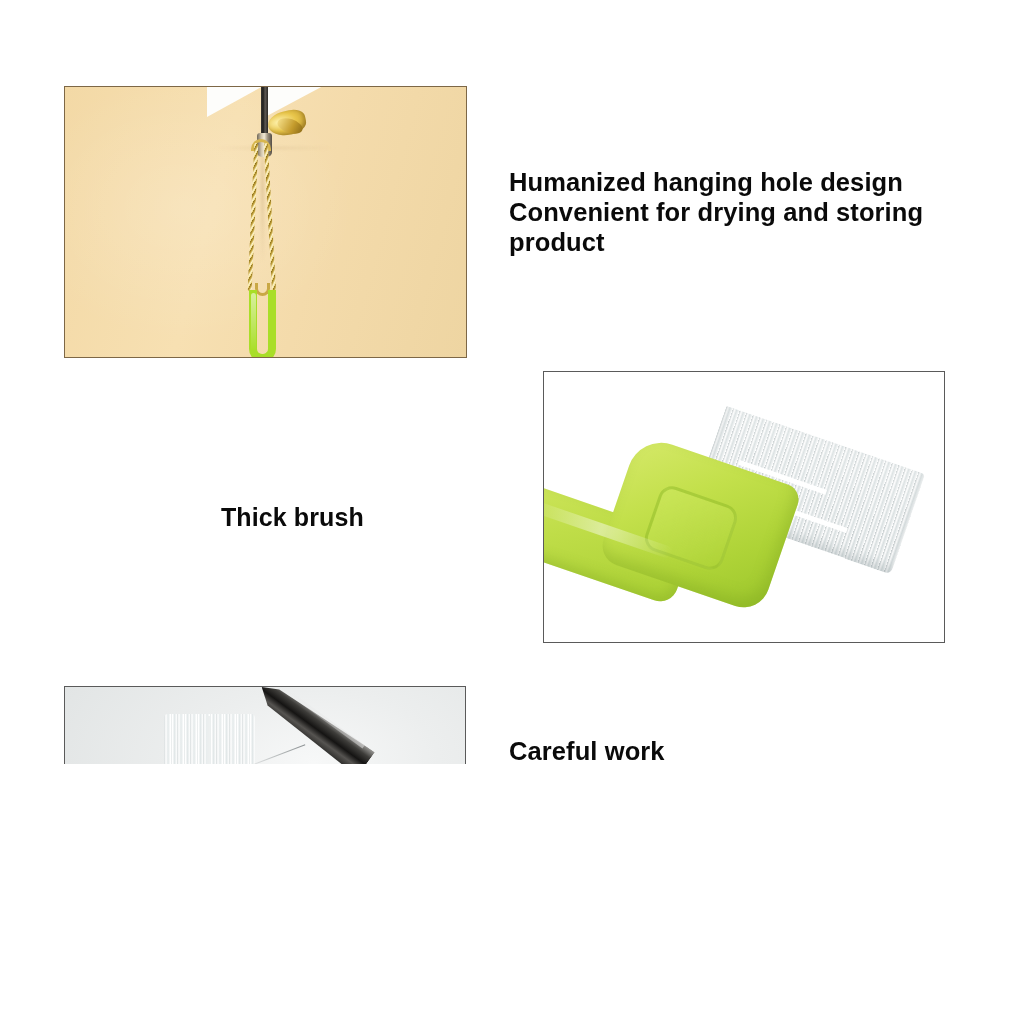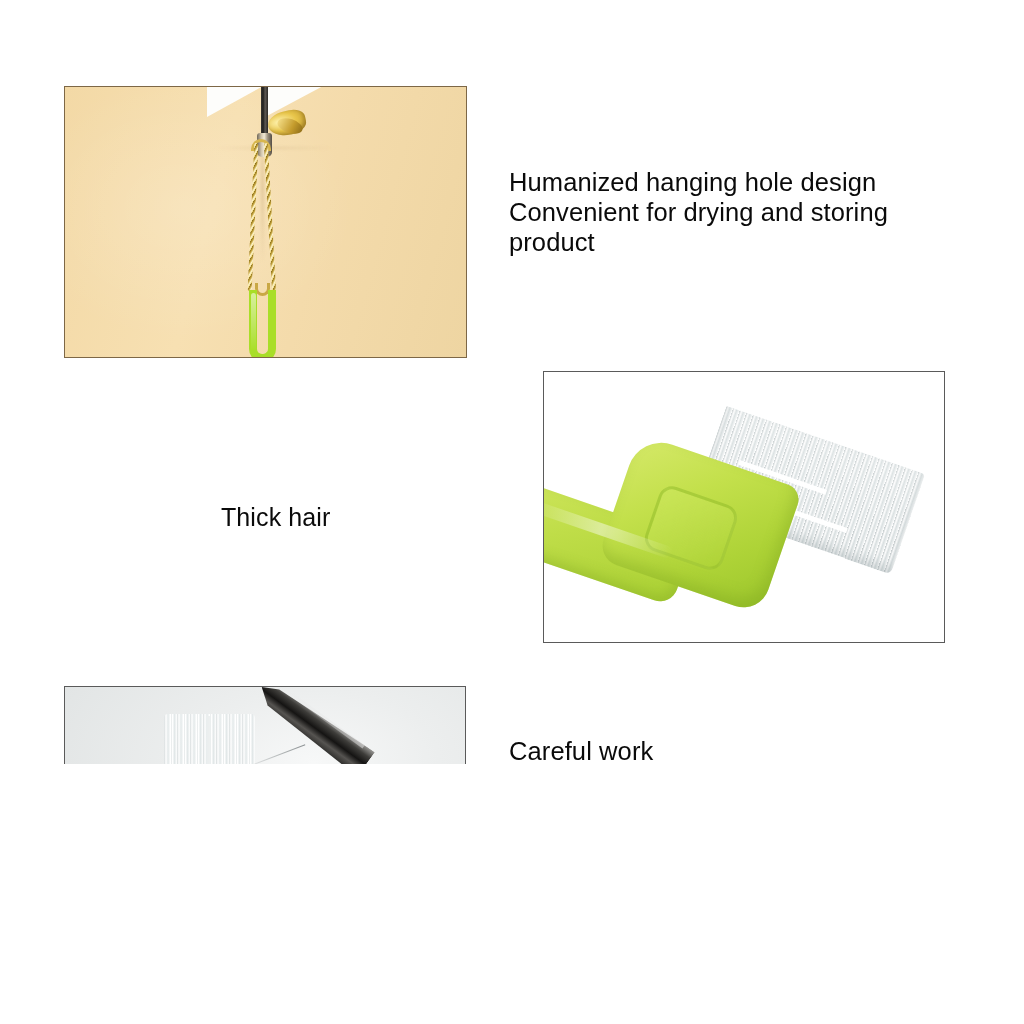--- a/index.html
+++ b/index.html
@@ -10,20 +10,21 @@
   }
   body {
     font-family: "Liberation Sans", sans-serif;
   }
   #canvas {
     position: relative;
     width: 1024px;
     height: 764px;
     background: #ffffff;
     overflow: hidden;
+    font-weight: bold;
   }
 
   
   .caption {
     position: absolute;
     color: #0a0a0a;
     font-family: "Liberation Sans", sans-serif;
     font-size: 25.5px;
     line-height: 30px;
     letter-spacing: 0.1px;
@@ -344,21 +345,21 @@
     <div class="cord cord-r"></div>
     <div class="cord-bot"></div>
     <div class="hole"></div>
     <div class="hole-sheen"></div>
   </div>
 
   <div class="caption" id="caption-hanging">Humanized hanging hole design
 Convenient for drying and storing
 product</div>
 
-  <div class="caption" id="caption-thick">Thick hair</div>
+  <div class="caption" id="caption-thick">Thick brush</div>
 
   <div class="panel" id="panel-brushhead">
     <div class="stage"></div>
     <div class="bristle-slab"></div>
     <div class="gap gap1"></div>
     <div class="gap gap2"></div>
     <div class="gap gap3"></div>
     <div class="handle"></div>
     <div class="head"></div>
     <div class="head-emboss"></div>

